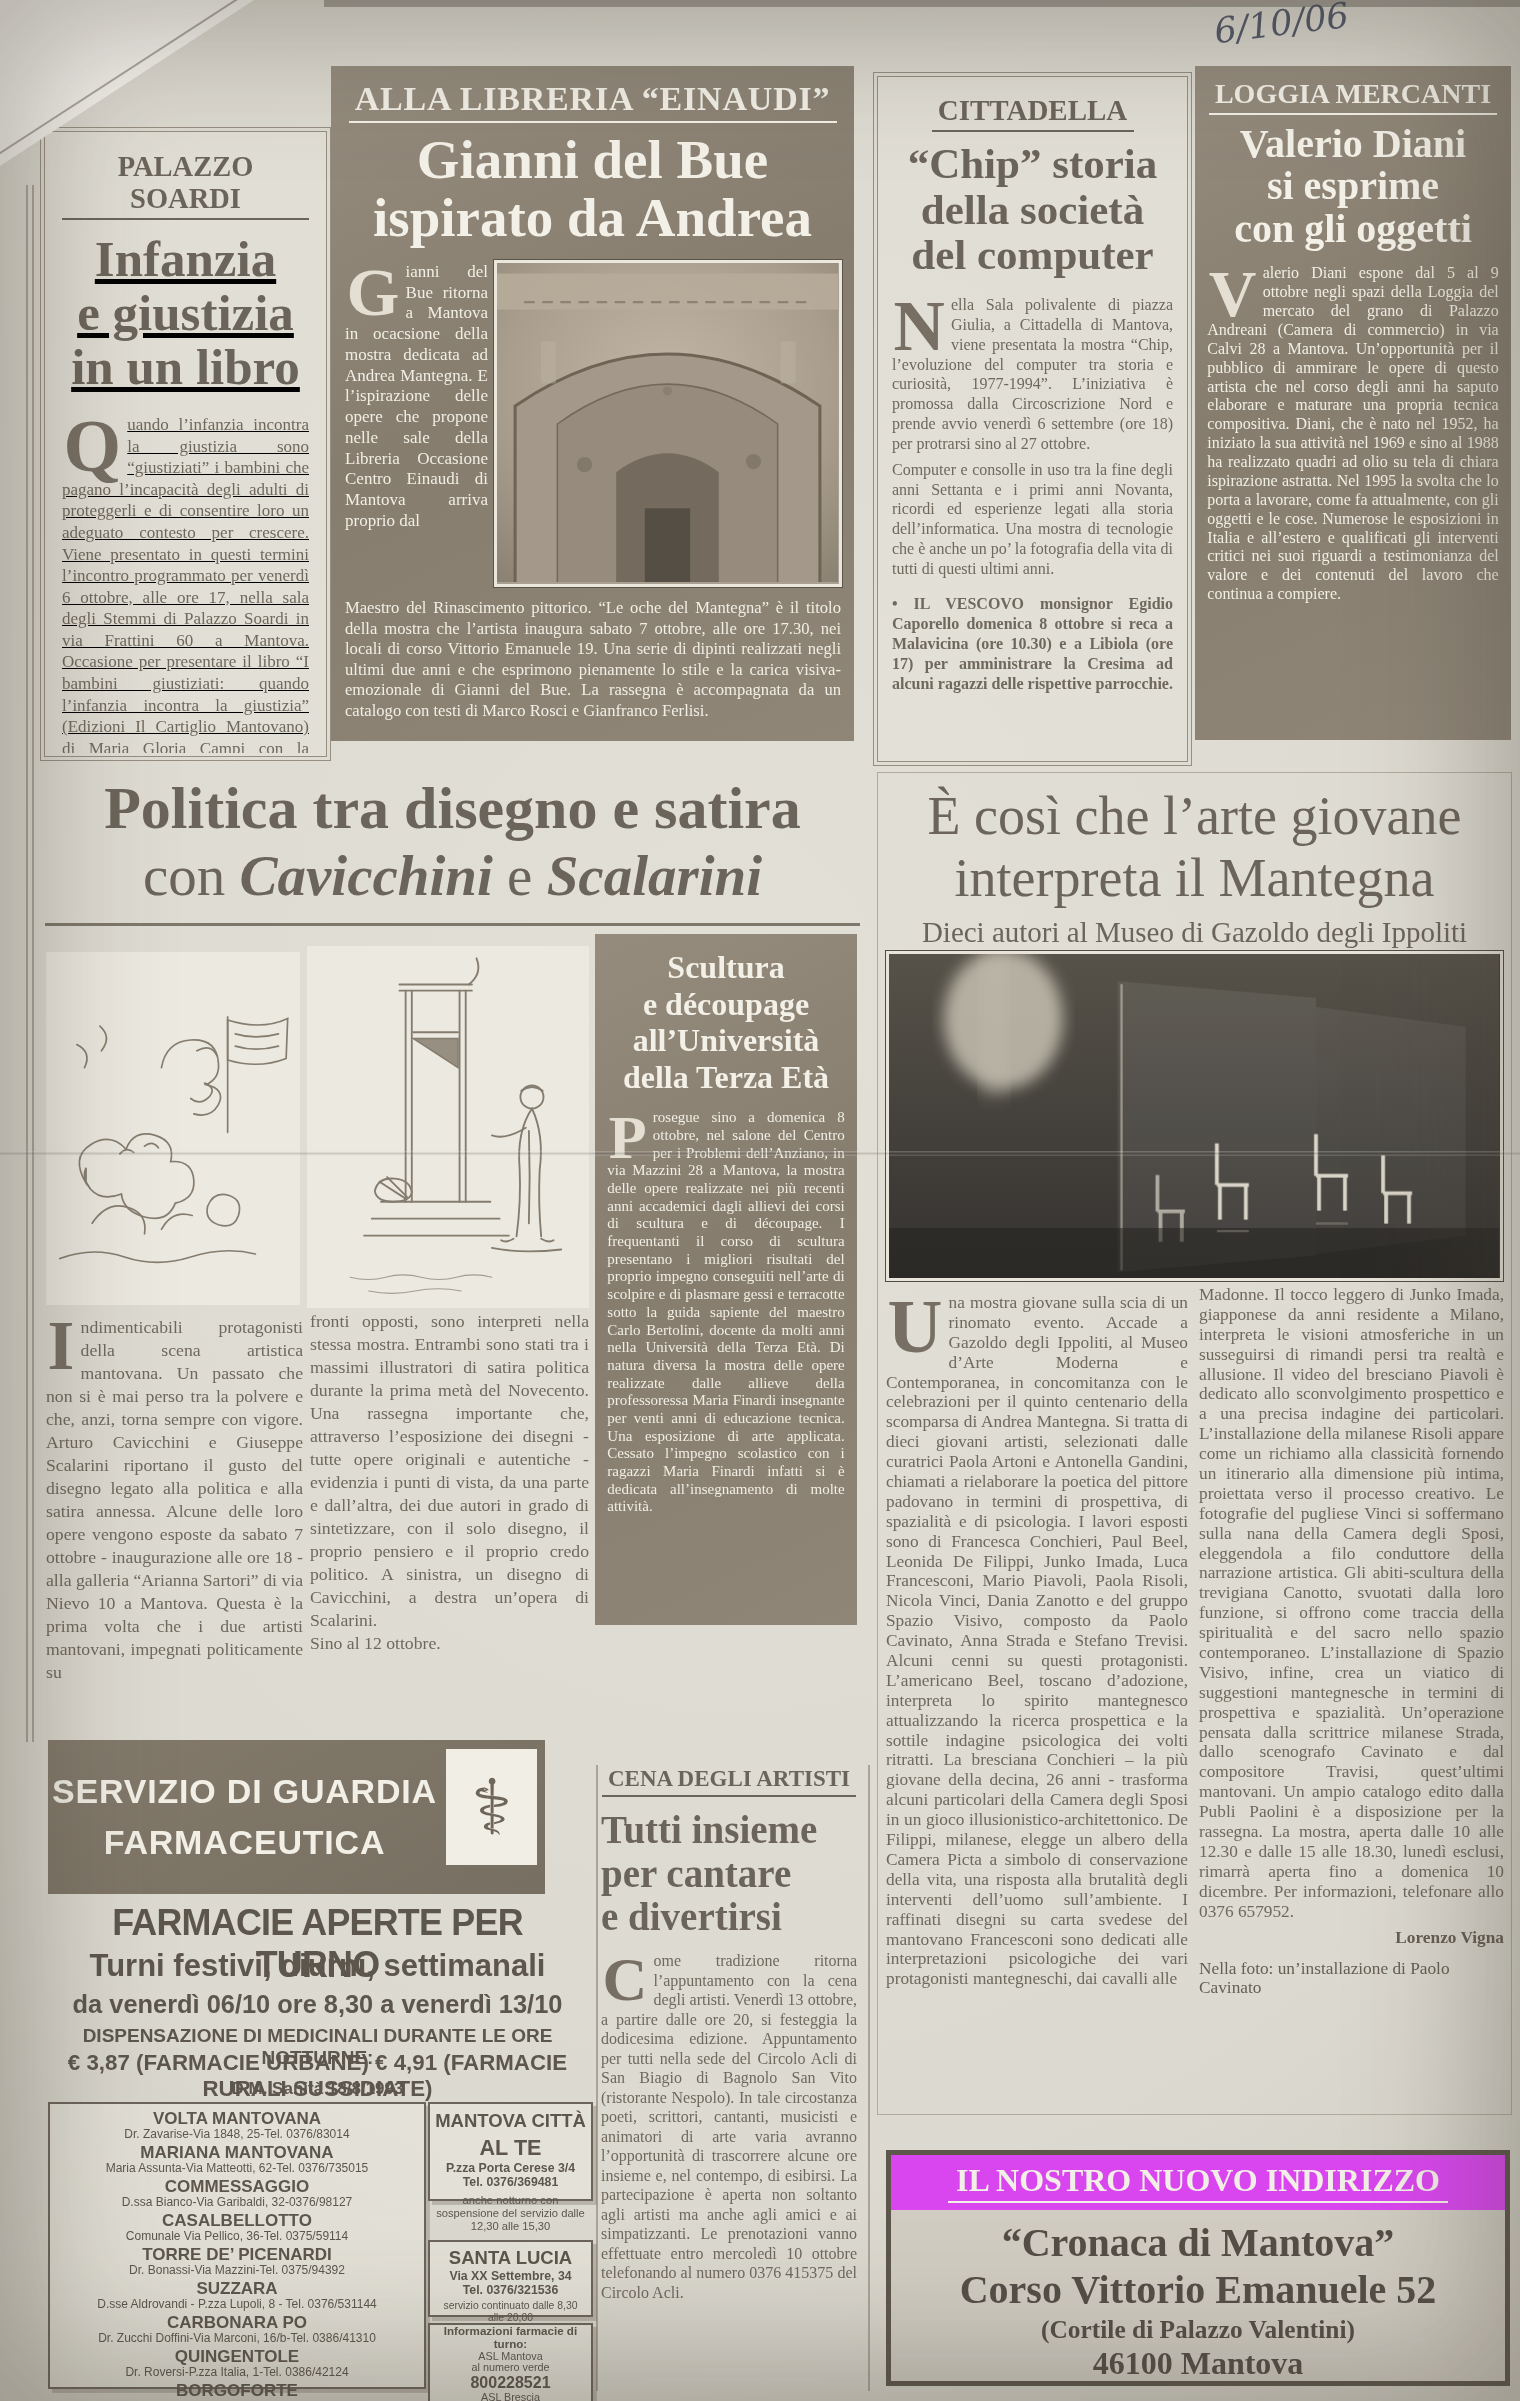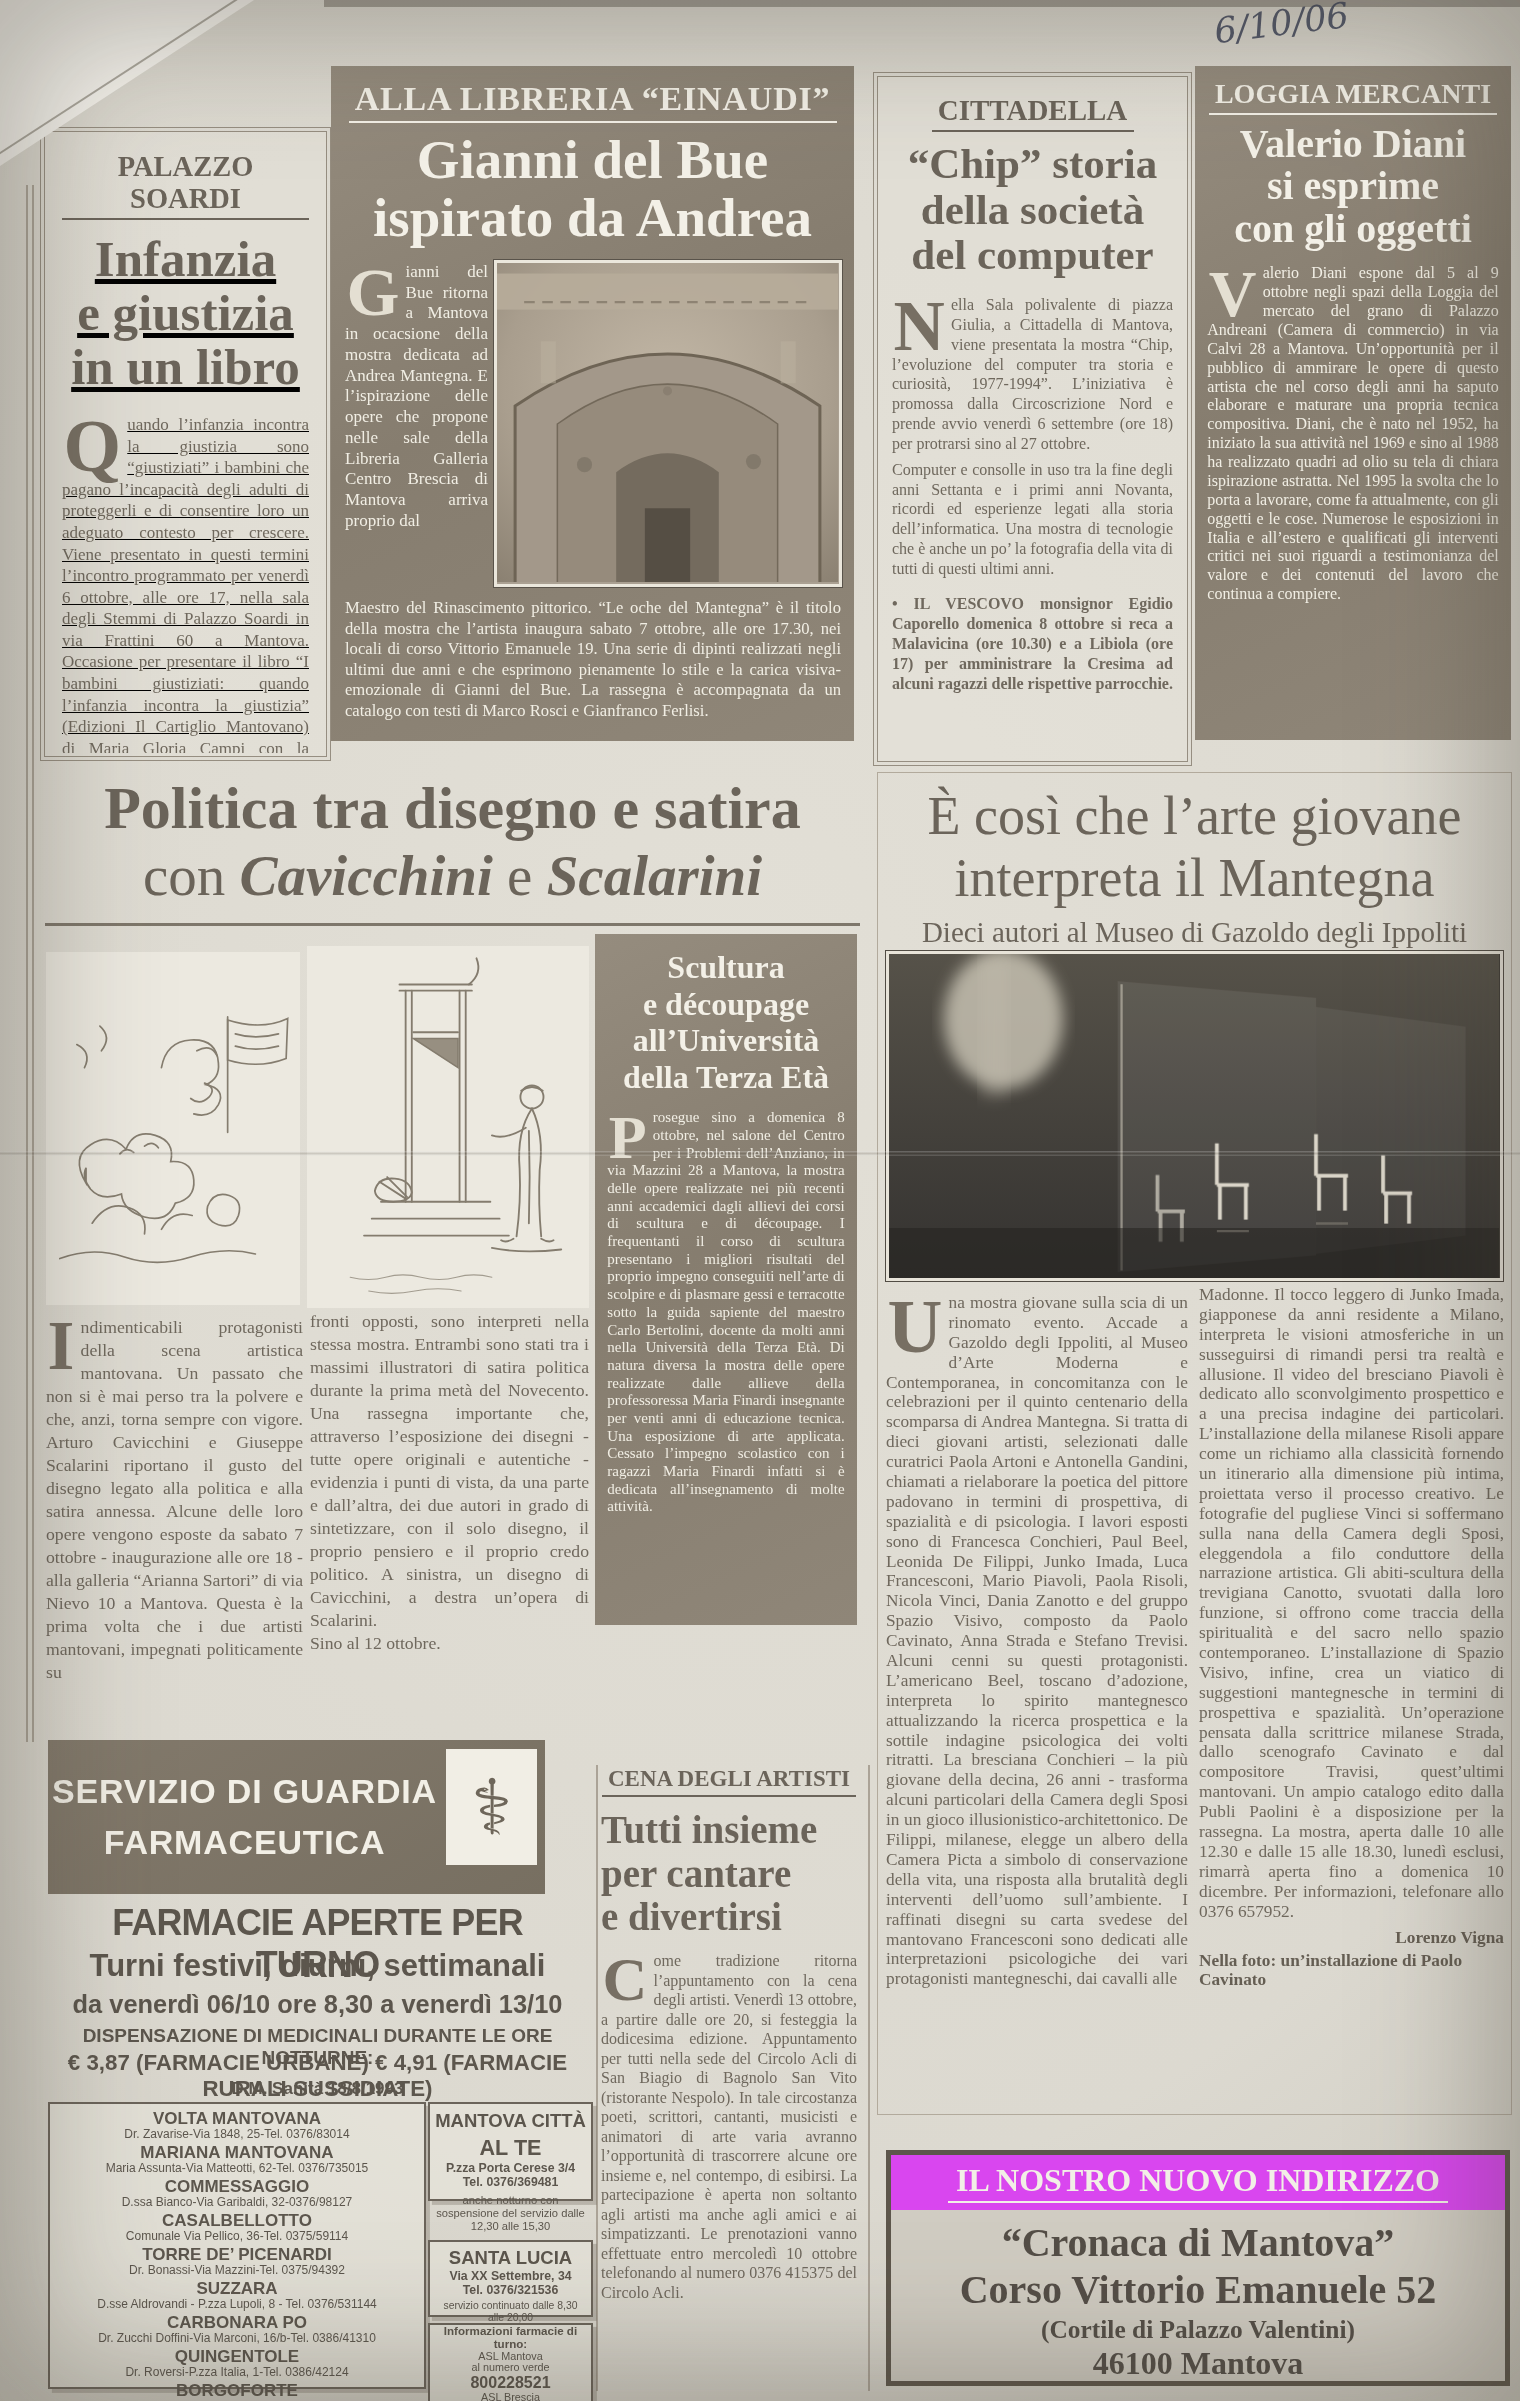--- a/index.html
+++ b/index.html
@@ -86,21 +86,21 @@
   
   #mantegna-frame{left:877px;top:772px;width:635px;height:1343px;border:0.8px solid #b2aa9c;}
   #mant-head{left:886px;top:786px;width:617px;text-align:center;color:#6b645a;font-size:54px;line-height:1.14;}
   #mant-head .ln{display:block;}
   #mant-sub{left:886px;top:916px;width:617px;text-align:center;color:#6b645a;font-size:29px;}
   #mant-photo{left:886px;top:951px;width:617px;height:330px;border:3.1px solid #e8e4d9;outline:1.5px solid #514c44;background:#3e3b36;}
   #mant-col1{left:886px;top:1293px;width:302px;height:803px;font-size:17.3px;line-height:1.15;}
   #mant-col1 .drop{font-size:76px;}
   #mant-col2{left:1199px;top:1285px;width:305px;height:814px;font-size:17.3px;line-height:1.15;}
   .byline{text-align:right;font-weight:bold;margin-top:6.2px;color:#655e53;}
-  .caption{font-weight:bold;margin-top:3px;color:#655e53;text-align:left;}
+  .caption{font-weight:normal;margin-top:11px;color:#655e53;text-align:left;}
 
   
   #farma-bar{left:48px;top:1740px;width:497px;height:154px;background:linear-gradient(150deg,#837a6c,#776f61);}
   #farma-bar .t{position:absolute;left:0;top:26px;width:393px;text-align:center;color:#f2efe6;font-weight:bold;font-size:34px;letter-spacing:0.8px;line-height:1.5;}
   #caduceus-box{position:absolute;right:7.7px;top:9.2px;width:91px;height:116px;background:#f1eee5;display:flex;align-items:center;justify-content:center;}
   #caduceus-box span{font-family:"DejaVu Sans",sans-serif;font-size:77px;color:#6e665a;line-height:1;}
   .farma-line{left:42px;width:551px;text-align:center;color:#5c564d;font-weight:bold;}
   #farma-title{top:1902px;font-size:37px;letter-spacing:-0.8px;transform:scaleX(.97);}
   #farma-sub{top:1948px;font-size:31px;}
   #farma-period{top:1990px;font-size:25.4px;}
@@ -165,21 +165,21 @@
     </div>
     <div class="body-t"><span class="drop">Q</span><span>uando l’infanzia incontra la giustizia sono “giustiziati” i bambini che pagano l’incapacità degli adulti di proteggerli e di consentire loro un adeguato contesto per crescere. Viene presentato in questi termini l’incontro programmato per venerdì 6 ottobre, alle ore 17, nella sala degli Stemmi di Palazzo Soardi in via Frattini 60 a Mantova. Occasione per presentare il libro “I bambini giustiziati: quando l’infanzia incontra la giustizia” (Edizioni Il Cartiglio Mantovano) di Maria Gloria Campi con la consulenza legale di Loredana Ganzerla. Intervengono numerosi relatori ed esperti.</span></div>
   </div>
 
   <div class="abs panel" id="einaudi">
     <div class="kicker"><span>ALLA LIBRERIA “EINAUDI”</span></div>
     <div class="hl">
       <span class="ln">Gianni del Bue</span>
       <span class="ln">ispirato da Andrea</span>
     </div>
-    <div class="abs body-t" id="einaudi-col"><span class="drop">G</span><span>ianni del Bue ritorna a Mantova in ocacsione della mostra dedicata ad Andrea Mantegna. E l’ispirazione delle opere che propone nelle sale della Libreria Galleria Centro Brescia di Mantova arriva proprio dal</span></div>
+    <div class="abs body-t" id="einaudi-col"><span class="drop">G</span><span>ianni del Bue ritorna a Mantova in ocacsione della mostra dedicata ad Andrea Mantegna. E l’ispirazione delle opere che propone nelle sale della Libreria Occasione Centro Einaudi di Mantova arriva proprio dal</span></div>
     <div class="abs" id="einaudi-photo">
       <svg width="341" height="319" viewBox="0 0 452 424" preserveAspectRatio="none">
         <defs>
           <radialGradient id="sep" cx="50%" cy="38%" r="80%">
             <stop offset="0" stop-color="#c1b6a5"></stop>
               <stop offset=".6" stop-color="#a99e8e"></stop>
               <stop offset="1" stop-color="#8a8071"></stop>
           </radialGradient>
         </defs>
         <rect width="452" height="424" fill="url(#sep)"></rect>

